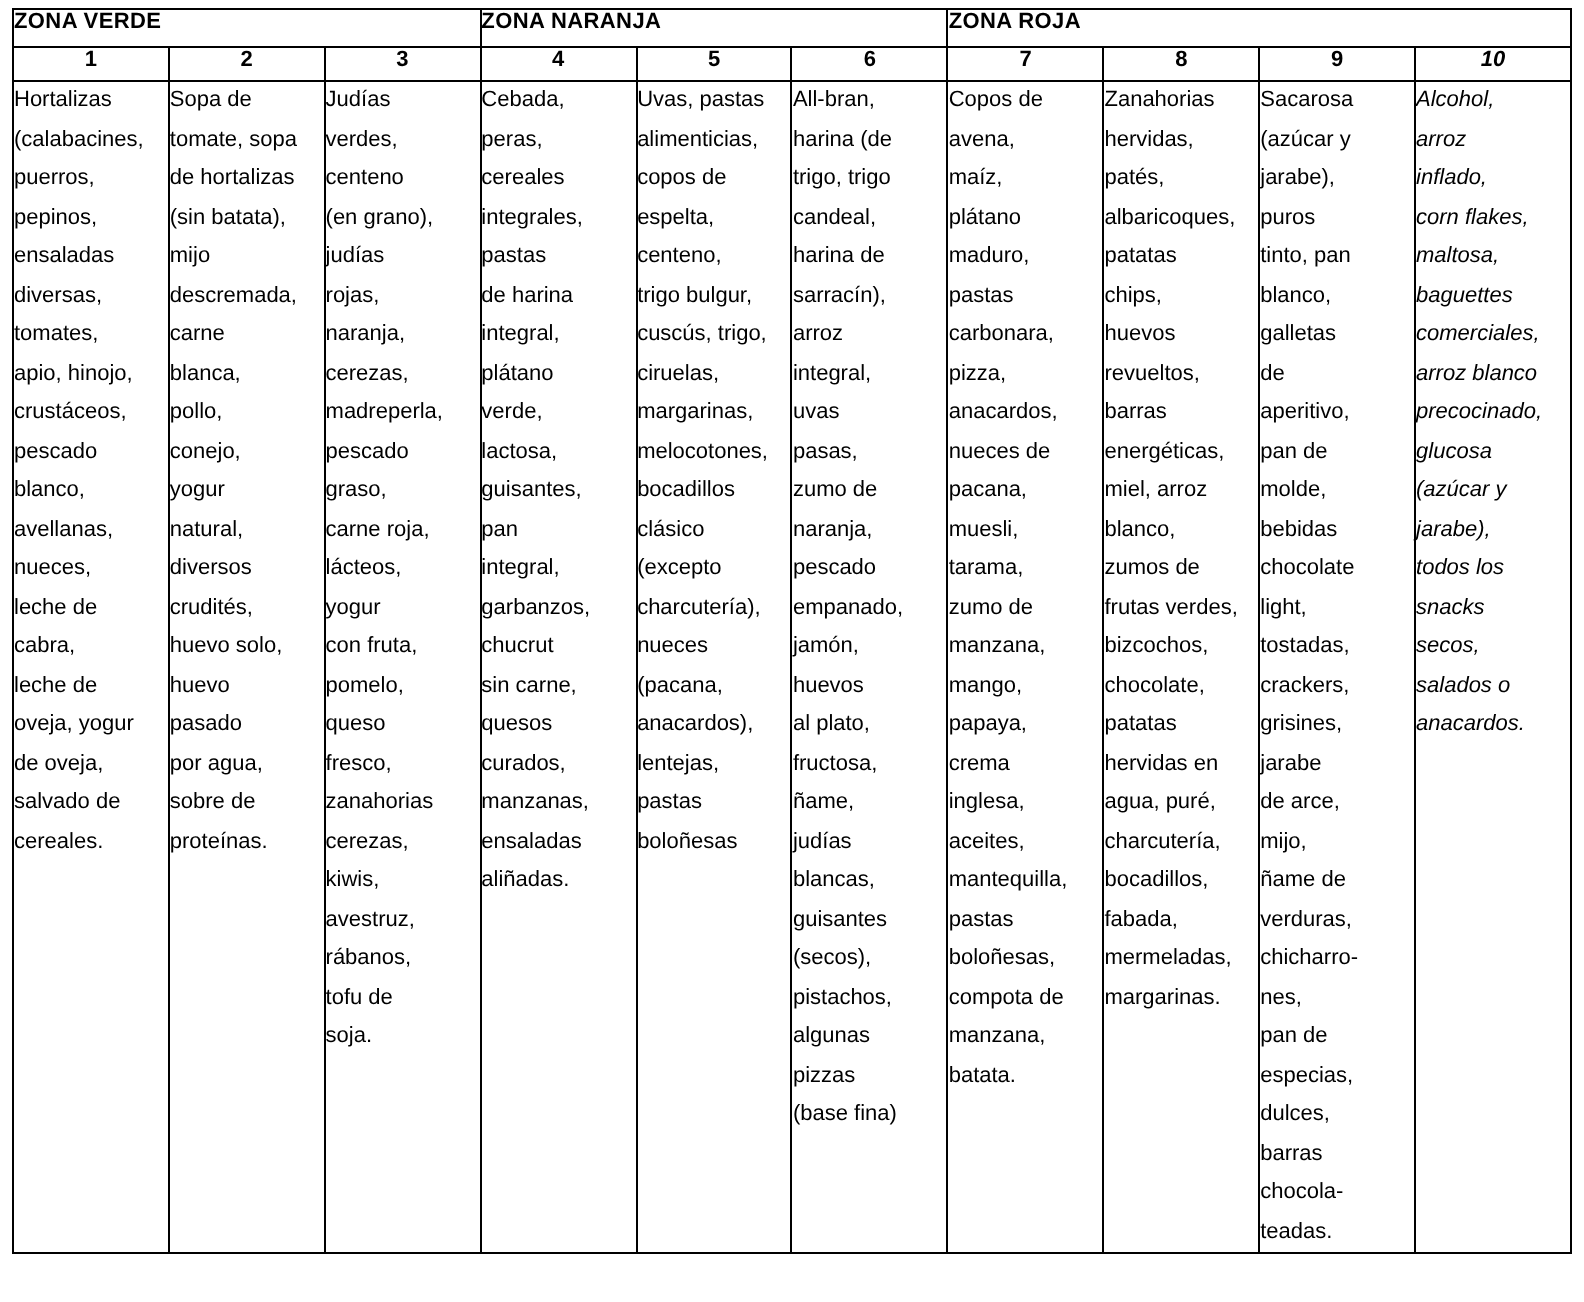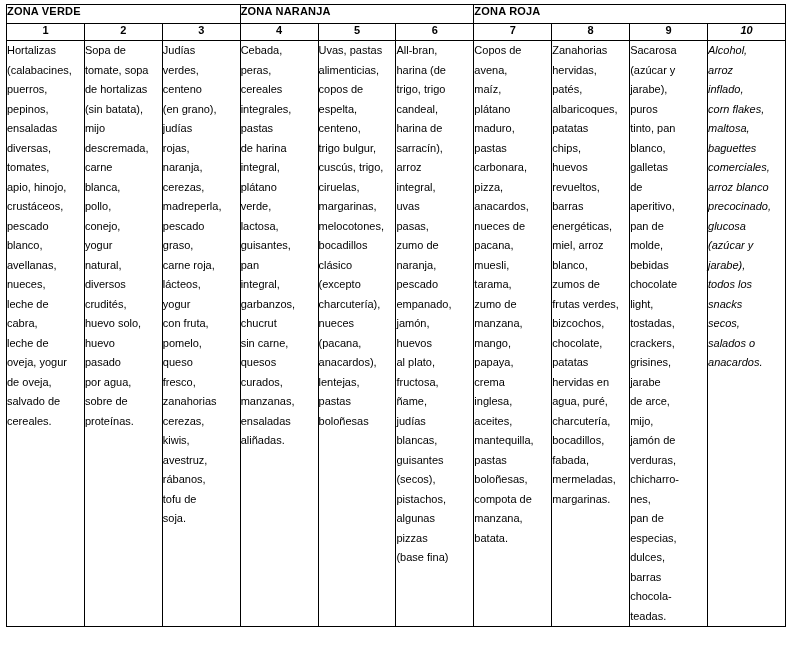--- a/index.html
+++ b/index.html
@@ -315,21 +315,21 @@
             <span>molde,</span>
             <span>bebidas</span>
             <span>chocolate</span>
             <span>light,</span>
             <span>tostadas,</span>
             <span>crackers,</span>
             <span>grisines,</span>
             <span>jarabe</span>
             <span>de arce,</span>
             <span>mijo,</span>
-            <span>jamón de</span>
+            <span>ñame de</span>
             <span>verduras,</span>
             <span>chicharro-</span>
             <span>nes,</span>
             <span>pan de</span>
             <span>especias,</span>
             <span>dulces,</span>
             <span>barras</span>
             <span>chocola-</span>
             <span>teadas.</span>
           </td>

